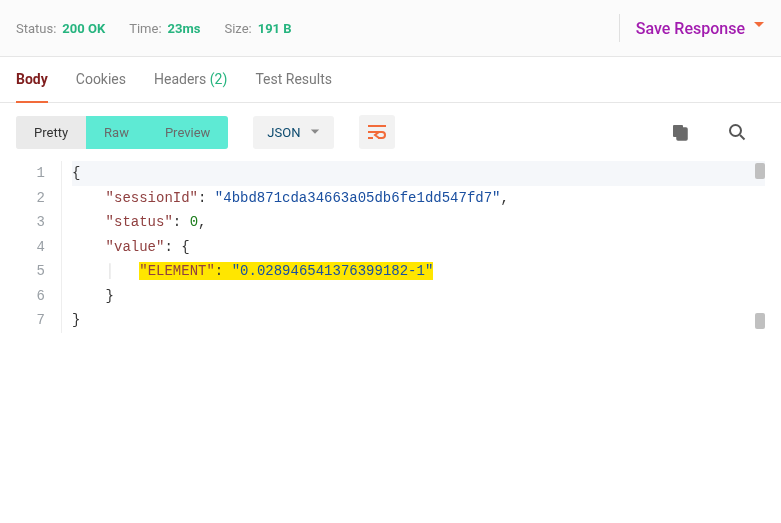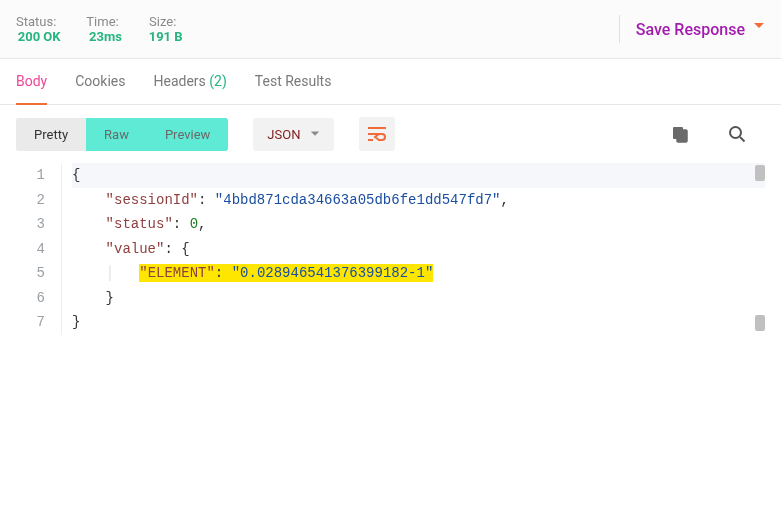--- a/index.html
+++ b/index.html
@@ -12,21 +12,21 @@
       height: 523px;
       overflow: hidden;
     }
     .status-bar {
       display: flex;
       align-items: center;
       padding: 14px 16px;
       border-bottom: 1px solid #e6e6e6;
       background: #fbfbfb;
     }
-    .status-group { display: flex; align-items: center; margin-right: 24px; flex-direction: column; }
+    .status-group { display: flex; align-items: center; margin-right: 24px; }
     .status-label { color: #8a8a8a; margin-right: 6px; }
     .status-value-green { color: #26B47F; font-weight: 700; }
     .spacer { flex: 1; }
     .divider-v { width: 1px; height: 28px; background: #e0e0e0; margin-right: 16px; }
     .save-response { color: #a21caf; font-weight: 500; display: flex; align-items: flex-start; cursor: pointer; font-size: 16px; }
     .save-response svg { margin-left: 8px; }
 
     .tabs-row {
       display: flex;
       align-items: center;
@@ -35,21 +35,21 @@
     }
     .tab {
       padding: 14px 0;
       margin-right: 28px;
       color: #7a7a7a;
       cursor: pointer;
       font-size: 14px;
       border-bottom: 2px solid transparent;
       margin-bottom: -1px;
     }
-    .tab.active { color: #ec4899; border-bottom-color: #F26B3A; font-weight: 400;}
+    .tab.active { color: #7f1d1d; border-bottom-color: #F26B3A; font-weight: 700;}
     .tab-count { color: #26B47F; }
 
     .toolbar {
       display: flex;
       align-items: center;
       padding: 12px 16px;
       gap: 11px;
     }
     .seg-group {
       display: inline-flex;
@@ -68,21 +68,21 @@
     .seg-btn.active {
       color: #333;
       background: #eaeaea;
     }
     .dropdown-btn {
       display: inline-flex;
       align-items: center;
       background: #f2f2f2;
       border-radius: 3px;
       padding: 9px 14px;
-      color: #7f1d1d;
+      color: #0c4a6e;
       cursor: pointer;
       font-size: 13px;
       margin-right: 14px;
     }
     .dropdown-btn svg { margin-left: 10px; }
     .icon-btn {
       display: inline-flex;
       align-items: center;
       justify-content: center;
       width: 36px;

